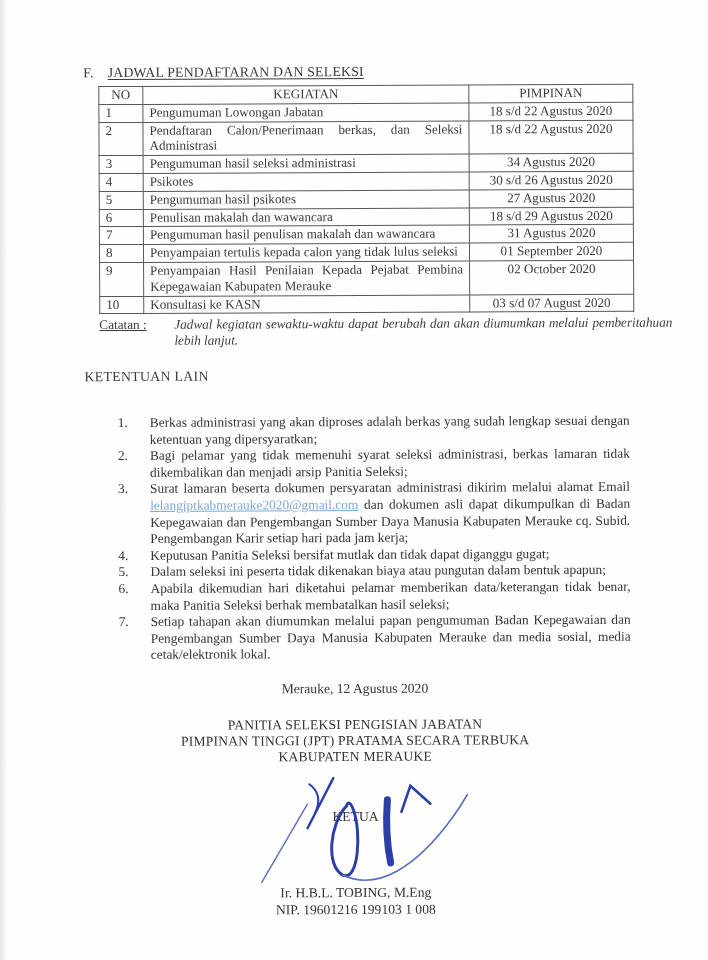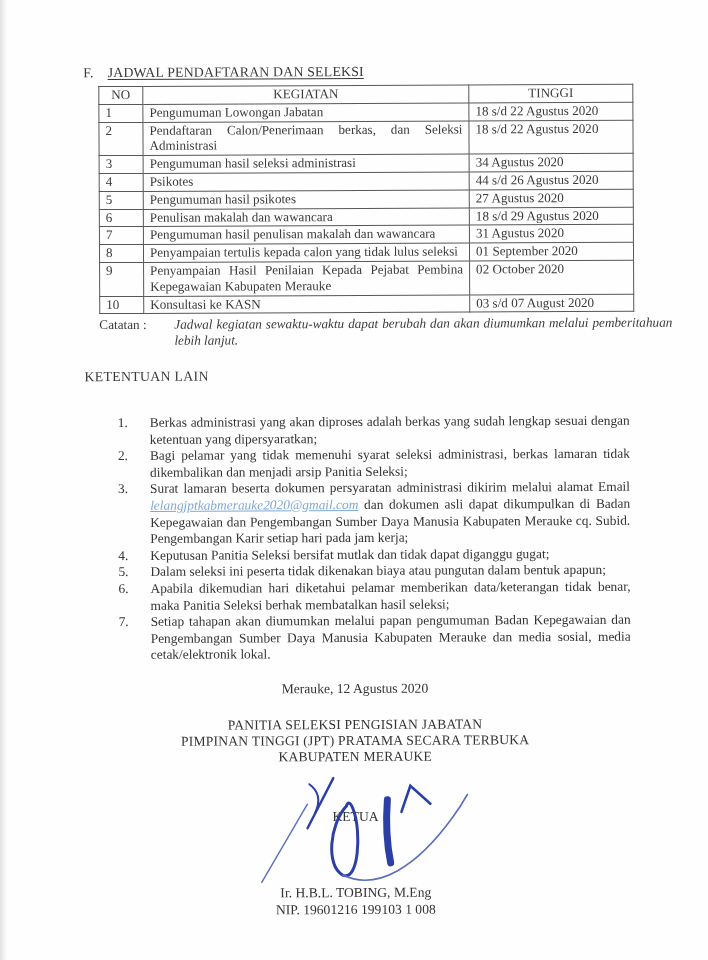--- a/index.html
+++ b/index.html
@@ -24,33 +24,33 @@
     border-collapse:collapse;table-layout:fixed;width:534px;margin:5px 0 0 15px;
   }
   table.sched td,table.sched th{
     border:1px solid #585858;font-weight:normal;font-size:13.1px;
     padding:0 6px 1px 6px;line-height:15.8px;vertical-align:top;color:#3b3b3b;
   }
   col.c-no{width:44px;} col.c-keg{width:326px;} col.c-tgl{width:164px;}
   th{text-align:center;}
   td.no{padding-left:8px;}
   td.keg{text-align:justify;}
-  td.tgl{padding-top:2px;}
+  td.tgl{padding-top:2px;text-align:center;}
   .note{display:flex;margin:3px 0 0 15px;width:573px;font-size:13.2px;line-height:16px;}
-  .note .lbl{flex:0 0 75px;color:#3b3b3b;}
+  .note .lbl{flex:0 0 75px;color:#3b3b3b;text-decoration:underline;}
   .note .txt{flex:1;font-style:italic;text-align:justify;color:#3b3b3b;}
 
   
   .sec-ketentuan{position:absolute;top:368px;left:85px;width:545px;}
   .ket-heading{font-size:13.8px;letter-spacing:.3px;color:#3a3a3a;}
   .ket-list{margin-top:30px;padding-left:33px;}
   .ket-item{display:flex;margin:0;}
   .ket-item .num{flex:0 0 32px;font-size:13.4px;line-height:16.6px;}
   .ket-item .body{flex:1;text-align:justify;font-size:13.4px;line-height:16.6px;}
-  a.email{font-style:italic;text-decoration:underline;cursor:pointer;}
+  a.email{text-decoration:underline;cursor:pointer;}
 
   
   .sec-closing{position:absolute;top:681px;left:0;width:708px;text-align:center;}
   .place-date{font-size:13.6px;}
   .committee{margin-top:20px;line-height:15.8px;font-size:13.6px;letter-spacing:.2px;}
   .ketua{margin-top:45px;font-size:13.6px;position:relative;z-index:1;}
   .sign-name{margin-top:60px;font-size:13.6px;line-height:16.5px;position:relative;z-index:1;}
   .signature{position:absolute;left:248px;top:89px;width:222px;height:120px;z-index:2;pointer-events:none;}
 </style>
 </head>
@@ -68,41 +68,41 @@
     <table class="sched">
       <colgroup>
             <col class="c-no">
             <col class="c-keg">
             <col class="c-tgl">
           </colgroup>
       <tbody>
             <tr>
         <th>NO</th>
         <th>KEGIATAN</th>
-        <th>TINGGI</th>
+        <th>PIMPINAN</th>
       </tr>
       <tr>
         <td class="no">1</td>
         <td class="keg">Pengumuman Lowongan Jabatan</td>
         <td class="tgl">18 s/d 22 Agustus 2020</td>
       </tr>
       <tr>
         <td class="no">2</td>
         <td class="keg">Pendaftaran Calon/Penerimaan berkas, dan Seleksi Administrasi</td>
         <td class="tgl">18 s/d 22 Agustus 2020</td>
       </tr>
       <tr>
         <td class="no">3</td>
         <td class="keg">Pengumuman hasil seleksi administrasi</td>
         <td class="tgl">34 Agustus 2020</td>
       </tr>
       <tr>
         <td class="no">4</td>
         <td class="keg">Psikotes</td>
-        <td class="tgl">44 s/d 26 Agustus 2020</td>
+        <td class="tgl">30 s/d 26 Agustus 2020</td>
       </tr>
       <tr>
         <td class="no">5</td>
         <td class="keg">Pengumuman hasil psikotes</td>
         <td class="tgl">27 Agustus 2020</td>
       </tr>
       <tr>
         <td class="no">6</td>
         <td class="keg">Penulisan makalah dan wawancara</td>
         <td class="tgl">18 s/d 29 Agustus 2020</td>

